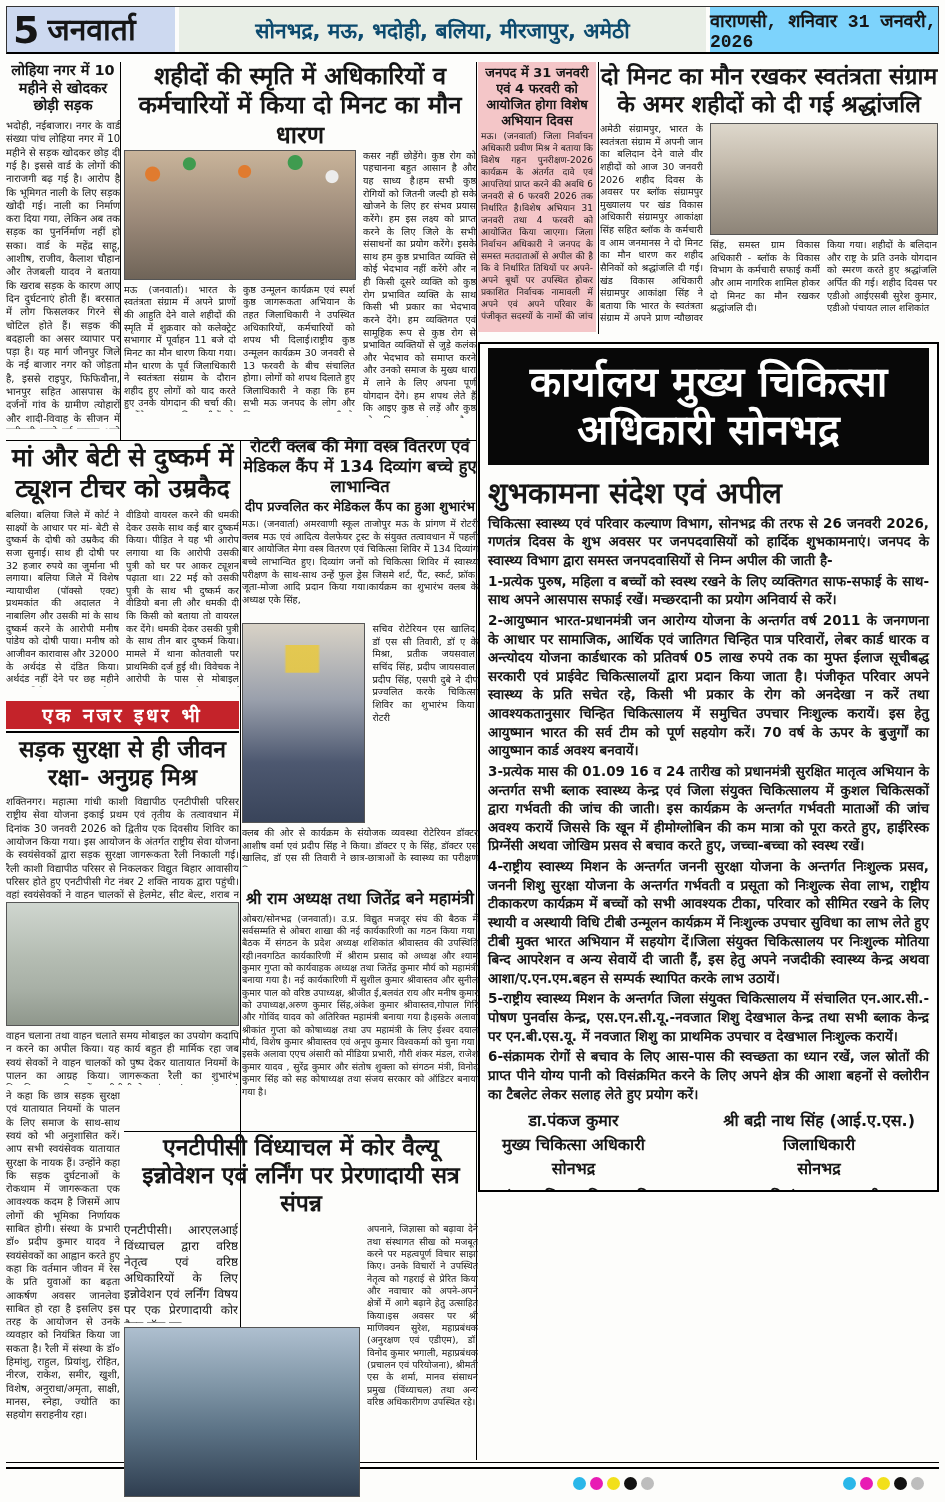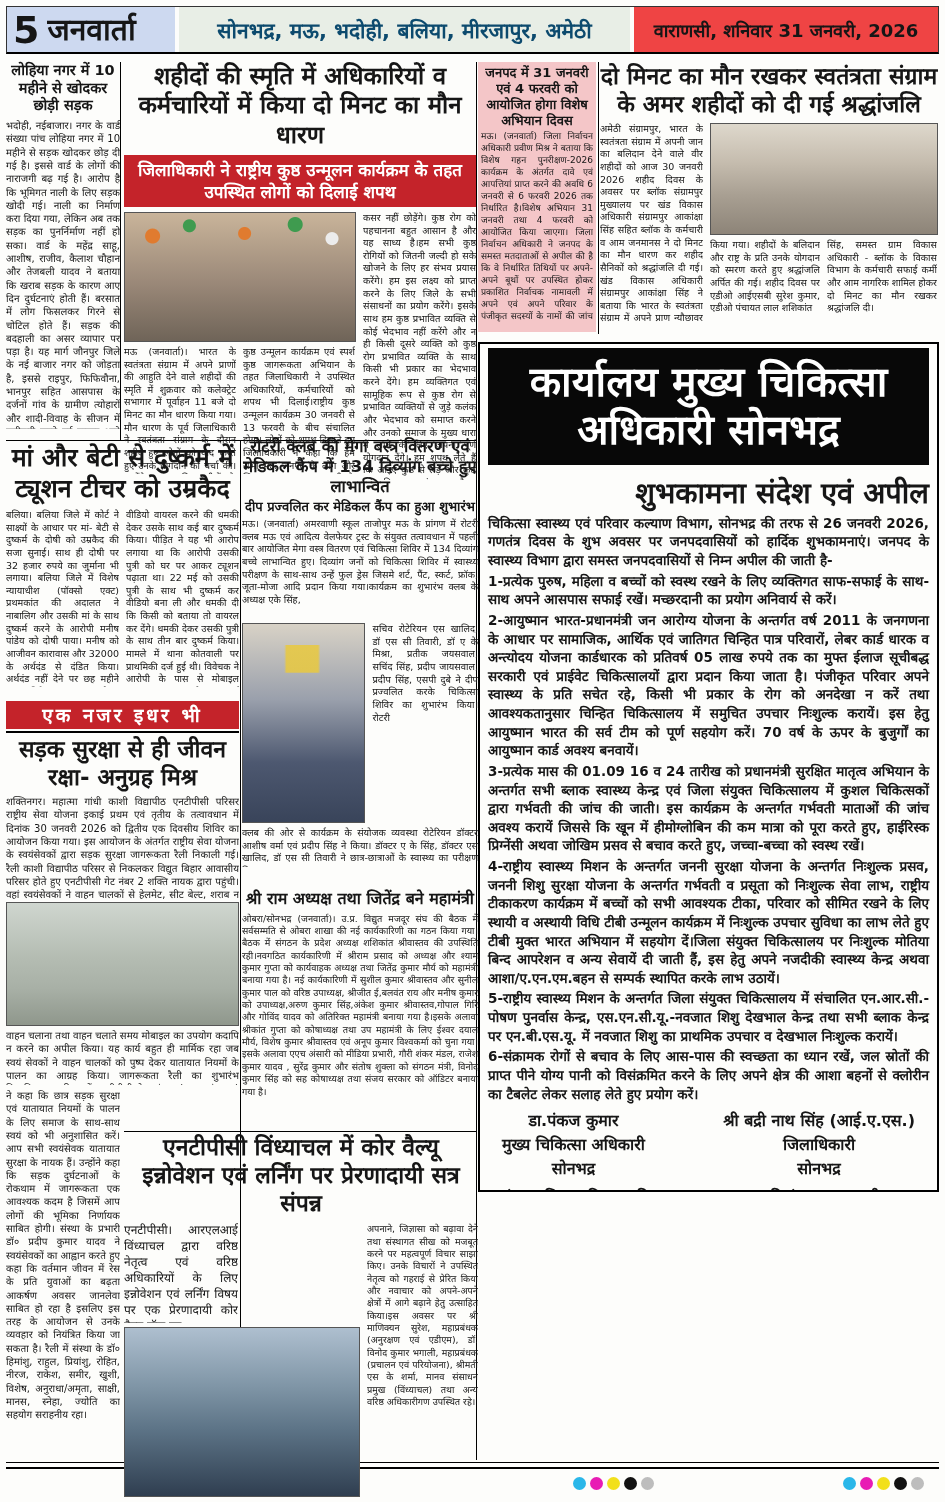--- a/index.html
+++ b/index.html
@@ -6,22 +6,22 @@
   #pg{position:relative;width:945px;height:1502px;background:#fdfdfb;margin:0 auto;
       font-family:"DejaVu Sans","Liberation Sans",sans-serif;color:#161616;overflow:hidden;}
   .abs{position:absolute;box-sizing:border-box;}
   
   .hdr{left:6px;top:6px;width:933px;height:48px;display:flex;border:1.5px solid #333;border-bottom:2.5px solid #000;}
   .hdr-left{width:162px;background:#cdd9f0;display:flex;align-items:center;padding-left:6px;}
   .hdr-num{font-size:38px;font-weight:bold;line-height:1;margin-right:8px;}
   .hdr-mast{font-size:30px;font-weight:bold;line-height:1;}
   .hdr-mid{flex:1;background:#e8eee6;color:#0c4a6e;font-size:21px;font-weight:bold;
            display:flex;align-items:center;justify-content:center;margin:0 4px;}
-  .hdr-right{width:304px;background:#ef4444;font-size:18px;font-weight:bold;
-             display:flex;align-items:center;justify-content:center;}
+  .hdr-right{width:228px;background:#7dd3fc;font-size:18px;font-weight:bold;
+             display:flex;align-items:center;justify-content:center;font-family:Liberation Mono, monospace;}
   
   .hl{font-weight:bold;text-align:center;line-height:1.22;}
   .bd{text-align:justify;line-height:1.33;overflow:hidden;}
   .cols{display:flex;gap:7px;}
   .rule-v{background:#000;width:1px;}
   .rule-h{background:#000;height:1px;}
   .redbox{background:#c4232a;color:#fff;font-weight:bold;text-align:center;}
   
   .photo{border:1px solid #555;}
   .p1{background:
@@ -34,21 +34,21 @@
   .p2{background:linear-gradient(180deg,#ded8cc 0%,#c5bcae 35%,#a89f92 65%,#8d8478 100%);}
   .p3{background:
       linear-gradient(90deg, transparent 34%, rgba(233,201,62,.85) 36% 62%, transparent 64%) no-repeat 0 12%/100% 14%,
       linear-gradient(180deg,#d8d2c6 0%,#9aa0ac 38%,#4d5870 70%,#39445a 100%);}
   .p4{background:linear-gradient(180deg,#cfd6cf 0%,#b4bcb2 45%,#a8b0a6 70%,#8f978c 100%);}
   .p5{background:linear-gradient(180deg,#aebfcf 0%,#7f95a6 35%,#5d7487 60%,#2f3e50 100%);}
   
   .cmo{border:2.5px solid #000;padding:4px 8px;overflow:hidden;}
   .cmo-title{background:#080808;color:#fff;font-weight:bold;text-align:center;
              font-size:41px;line-height:1.18;padding:10px 4px;}
-  .cmo-head{font-size:29px;font-weight:bold;text-align:right;margin:7px 0 3px;}
+  .cmo-head{font-size:29px;font-weight:bold;text-align:left;margin:7px 0 3px;}
   .cmo p{margin:0 0 2px;font-size:13.5px;font-weight:bold;line-height:1.38;text-align:justify;}
   .sig-row{display:flex;justify-content:space-between;padding:4px 14px 0;}
   .sig{font-size:16px;font-weight:bold;text-align:center;line-height:1.5;}
   .ref{display:flex;justify-content:space-between;font-size:15.5px;font-weight:bold;padding:4px 2px 0;}
   
   .dots{display:flex;gap:4px;}
   .dot{width:13px;height:13px;border-radius:50%;}
   .dc0{background:#2ab7e9}.dc1{background:#e81cb4}.dc2{background:#f2e01b}.dc3{background:#121212}.dc4{background:#bdbdbd}
 </style>
 </head>
@@ -75,21 +75,20 @@
   <div class="abs rule-h" style="left:6px;top:1462px;width:933px"></div>
   <div class="abs rule-h" style="left:6px;top:1467px;width:933px;height:2px"></div>
 
   <div class="abs" style="left:6px;top:62px;width:114px;height:378px">
     <div class="hl" style="font-size:14.5px">लोहिया नगर में 10 महीने से खोदकर छोड़ी सड़क</div>
     <div class="bd" style="font-size:10px;height:310px;margin-top:4px">भदोही, नईबाजार। नगर के वार्ड संख्या पांच लोहिया नगर में 10 महीने से सड़क खोदकर छोड़ दी गई है। इससे वार्ड के लोगों की नाराजगी बढ़ गई है। आरोप है कि भूमिगत नाली के लिए सड़क खोदी गई। नाली का निर्माण करा दिया गया, लेकिन अब तक सड़क का पुनर्निर्माण नहीं हो सका। वार्ड के महेंद्र साहू, आशीष, राजीव, कैलाश चौहान और तेजबली यादव ने बताया कि खराब सड़क के कारण आए दिन दुर्घटनाएं होती हैं। बरसात में लोग फिसलकर गिरने से चोटिल होते हैं। सड़क की बदहाली का असर व्यापार पर पड़ा है। यह मार्ग जौनपुर जिले के नई बाजार नगर को जोड़ता है, इससे राइपुर, फिफिवौना, भानपुर सहित आसपास के दर्जनों गांव के ग्रामीण त्योहारों और शादी-विवाह के सीजन में खरीदारी करने नई बाजार आते हैं। सड़क खराब होने से आवागमन कम हुआ है। शिकायत के बाद भी जिम्मेदार अधिकारी अनभिज्ञ हैं। अधिशासी अधिकारी सुजीत कुमार ने बताया कि सड़क निर्माण का प्रस्ताव शासन को भेजा गया है। स्वीकृति मिलते ही काम शुरू होगा।</div>
   </div>
 
   <div class="abs" style="left:124px;top:62px;width:352px;height:376px">
     <div class="hl" style="font-size:24px">शहीदों की स्मृति में अधिकारियों व कर्मचारियों में किया दो मिनट का मौन धारण</div>
-    <div class="redbox" style="font-size:17px;line-height:1.3;padding:4px 6px;margin:5px 0">जिलाधिकारी ने राष्ट्रीय कुष्ठ उन्मूलन कार्यक्रम के तहत उपस्थित लोगों को दिलाई शपथ</div>
     <div class="cols">
       <div style="width:232px">
         <div class="photo p1" style="width:230px;height:128px"></div>
         <div class="cols" style="margin-top:4px">
           <div class="bd" style="font-size:9.5px;width:112px;height:128px">मऊ (जनवार्ता)। भारत के स्वतंत्रता संग्राम में अपने प्राणों की आहुति देने वाले शहीदों की स्मृति में शुक्रवार को कलेक्ट्रेट सभागार में पूर्वाहन 11 बजे दो मिनट का मौन धारण किया गया। मौन धारण के पूर्व जिलाधिकारी ने स्वतंत्रता संग्राम के दौरान शहीद हुए लोगों को याद करते हुए उनके योगदान की चर्चा की। उन्होंने बताया कि शहीदों के सम्मान में प्रतिवर्ष 30 जनवरी को दो मौन मिनट का मौन धारण कर उनके योगदान को हम याद करते हुए उन्हें श्रद्धांजलि देते हैं। इसके उपरांत राष्ट्रीय</div>
           <div class="bd" style="font-size:9.5px;width:112px;height:128px">कुष्ठ उन्मूलन कार्यक्रम एवं स्पर्श कुष्ठ जागरूकता अभियान के तहत जिलाधिकारी ने उपस्थित अधिकारियों, कर्मचारियों को शपथ भी दिलाई।राष्ट्रीय कुष्ठ उन्मूलन कार्यक्रम 30 जनवरी से 13 फरवरी के बीच संचालित होगा। लोगों को शपथ दिलाते हुए जिलाधिकारी ने कहा कि हम सभी मऊ जनपद के लोग और जिला प्रशासन इस आजादी के अमृत महोत्सव के अवसर पर यह घोषणा करते हैं कि हम अपने जनपद को कुष्ठ रोग से मुक्त बनाने के लिए कोई</div>
         </div>
       </div>
       <div class="bd" style="font-size:9.5px;width:114px;height:268px">कसर नहीं छोड़ेंगे। कुष्ठ रोग को पहचानना बहुत आसान है और यह साध्य है।हम सभी कुष्ठ रोगियों को जितनी जल्दी हो सके खोजने के लिए हर संभव प्रयास करेंगे। हम इस लक्ष्य को प्राप्त करने के लिए जिले के सभी संसाधनों का प्रयोग करेंगे। इसके साथ हम कुष्ठ प्रभावित व्यक्ति से कोई भेदभाव नहीं करेंगे और न ही किसी दूसरे व्यक्ति को कुष्ठ रोग प्रभावित व्यक्ति के साथ किसी भी प्रकार का भेदभाव करने देंगे। हम व्यक्तिगत एवं सामूहिक रूप से कुष्ठ रोग से प्रभावित व्यक्तियों से जुड़े कलंक और भेदभाव को समाप्त करने और उनको समाज के मुख्य धारा में लाने के लिए अपना पूर्ण योगदान देंगे। हम शपथ लेते हैं कि आइए कुष्ठ से लड़ें और कुष्ठ को इतिहास बनाएं। इस दौरान अपर जिला अधिकारी सत्यप्रिय सिंह, वरिष्ठ कोषाधिकारी संजय गुप्ता सहित कलेक्ट्रेट परिसर स्थित विभागों के समस्त अधिकारी एवं कर्मचारी उपस्थित रहे।</div>
     </div>
@@ -100,22 +99,22 @@
     <div class="bd" style="font-size:9px;height:192px;margin-top:3px">मऊ। (जनवार्ता) जिला निर्वाचन अधिकारी प्रवीण मिश्र ने बताया कि विशेष गहन पुनरीक्षण-2026 कार्यक्रम के अंतर्गत दावे एवं आपत्तियां प्राप्त करने की अवधि 6 जनवरी से 6 फरवरी 2026 तक निर्धारित है।विशेष अभियान 31 जनवरी तथा 4 फरवरी को आयोजित किया जाएगा। जिला निर्वाचन अधिकारी ने जनपद के समस्त मतदाताओं से अपील की है कि वे निर्धारित तिथियों पर अपने-अपने बूथों पर उपस्थित होकर प्रकाशित निर्वाचक नामावली में अपने एवं अपने परिवार के पंजीकृत सदस्यों के नामों की जांच कर लें तथा आवश्यकता होने पर समय से दावा एवं आपत्ति दर्ज कराएं।</div>
   </div>
 
   <div class="abs" style="left:600px;top:62px;width:338px;height:272px">
     <div class="hl" style="font-size:23px">दो मिनट का मौन रखकर स्वतंत्रता संग्राम के अमर शहीदों को दी गई श्रद्धांजलि</div>
     <div class="cols" style="margin-top:5px">
       <div class="bd" style="font-size:9.5px;width:104px;height:200px">अमेठी संग्रामपुर, भारत के स्वतंत्रता संग्राम में अपनी जान का बलिदान देने वाले वीर शहीदों को आज 30 जनवरी 2026 शहीद दिवस के अवसर पर ब्लॉक संग्रामपुर मुख्यालय पर खंड विकास अधिकारी संग्रामपुर आकांक्षा सिंह सहित ब्लॉक के कर्मचारी व आम जनमानस ने दो मिनट का मौन धारण कर शहीद सैनिकों को श्रद्धांजलि दी गई।खंड विकास अधिकारी संग्रामपुर आकांक्षा सिंह ने बताया कि भारत के स्वतंत्रता संग्राम में अपने प्राण न्यौछावर करने वाले शहीदों की स्मृति में दो मिनट का मौन धारण</div>
       <div style="width:228px">
         <div class="photo p2" style="width:226px;height:110px"></div>
         <div class="cols" style="margin-top:4px">
+          <div class="bd" style="font-size:9.5px;width:110px;height:86px">सिंह, समस्त ग्राम विकास अधिकारी - ब्लॉक के विकास विभाग के कर्मचारी सफाई कर्मी और आम नागरिक शामिल होकर दो मिनट का मौन रखकर श्रद्धांजलि दी।</div>
           <div class="bd" style="font-size:9.5px;width:110px;height:86px">किया गया। शहीदों के बलिदान और राष्ट्र के प्रति उनके योगदान को स्मरण करते हुए श्रद्धांजलि अर्पित की गई। शहीद दिवस पर एडीओ आईएसबी सुरेश कुमार, एडीओ पंचायत लाल शशिकांत</div>
-          <div class="bd" style="font-size:9.5px;width:110px;height:86px">सिंह, समस्त ग्राम विकास अधिकारी - ब्लॉक के विकास विभाग के कर्मचारी सफाई कर्मी और आम नागरिक शामिल होकर दो मिनट का मौन रखकर श्रद्धांजलि दी।</div>
         </div>
       </div>
     </div>
   </div>
 
   <div class="abs cmo" style="left:478px;top:342px;width:461px;height:850px">
     <div class="cmo-title">कार्यालय मुख्य चिकित्सा अधिकारी सोनभद्र</div>
     <div class="cmo-head">शुभकामना संदेश एवं अपील</div>
     <p>चिकित्सा स्वास्थ्य एवं परिवार कल्याण विभाग, सोनभद्र की तरफ से 26 जनवरी 2026, गणतंत्र दिवस के शुभ अवसर पर जनपदवासियों को हार्दिक शुभकामनाएं। जनपद के स्वास्थ्य विभाग द्वारा समस्त जनपदवासियों से निम्न अपील की जाती है-</p>
     <p>1-प्रत्येक पुरुष, महिला व बच्चों को स्वस्थ रखने के लिए व्यक्तिगत साफ-सफाई के साथ-साथ अपने आसपास सफाई रखें। मच्छरदानी का प्रयोग अनिवार्य से करें।</p>

